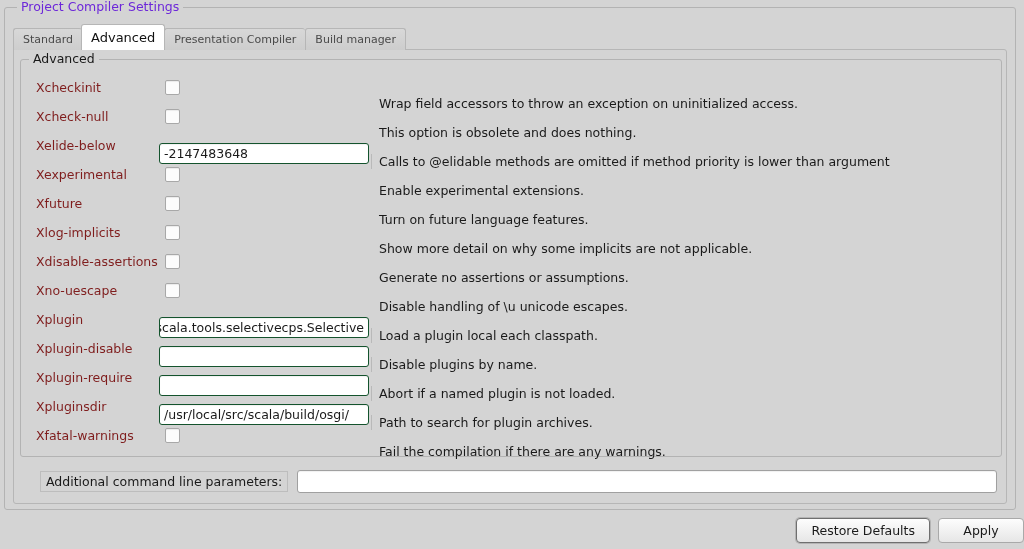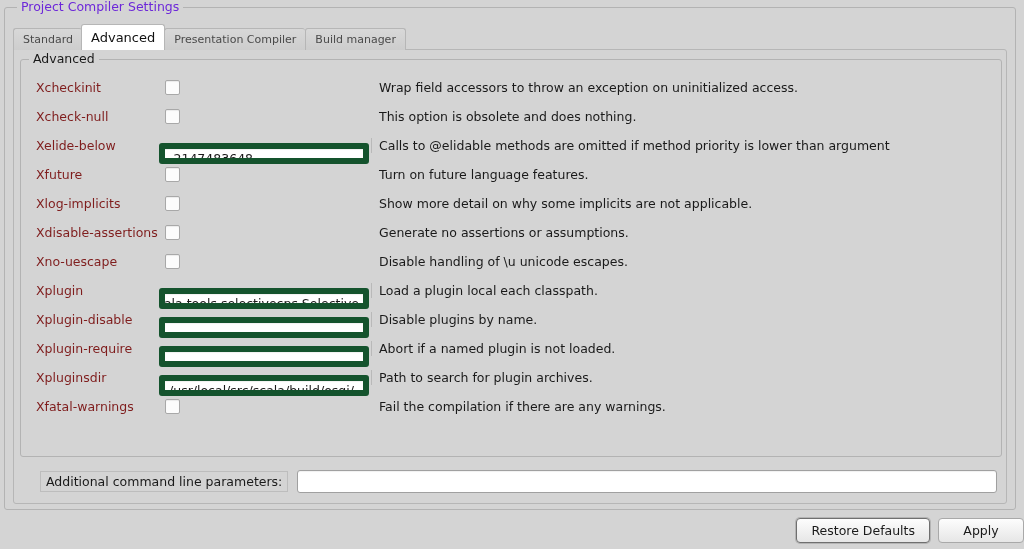--- a/index.html
+++ b/index.html
@@ -153,39 +153,39 @@
     background: #fcfcfc;
     border: 1px solid #a8a8a8;
     border-radius: 2px;
     box-shadow: inset 0 1px 1px rgba(0,0,0,.07);
   }
   .tf {
     width: 210px;
     height: 21px;
     box-sizing: border-box;
     background: #ffffff;
-    border: 6px solid #14532d;
+    border: 1px solid #14532d;
     border-radius: 3px;
     font-family: "DejaVu Sans", "Liberation Sans", sans-serif;
     font-size: 12.5px;
     color: #1a1a1a;
     padding: 0 4px;
     line-height: 19px;
     overflow: hidden;
     white-space: nowrap;
     text-overflow: clip;
     box-shadow: inset 0 1px 1px rgba(0,0,0,.06);
     margin-top: 16px;
   }
   .tf.clip-left { direction: rtl; text-align: left; }
   .tf.clip-left > span { direction: ltr; unicode-bidi: bidi-override; }
   .row-desc {
     position: absolute;
     left: 358px;
-    top: 0;
+    top: 16px;
     height: 29px;
     line-height: 29px;
     font-size: 12.5px;
     color: #1a1a1a;
     white-space: nowrap;
   }
   
   .row.has-tick .row-desc::before {
     content: "";
     position: absolute;
@@ -289,20 +289,27 @@
           <div class="row-desc">This option is obsolete and does nothing.</div>
         </div>
         <div class="row has-tick">
           <div class="row-label">Xelide-below</div>
           <div class="row-control">
             <div class="tf">-2147483648</div>
           </div>
           <div class="row-desc">Calls to @elidable methods are omitted if method priority is lower than argument</div>
         </div>
         <div class="row">
+          <div class="row-label">Xexperimental</div>
+          <div class="row-control">
+            <div class="cb"></div>
+          </div>
+          <div class="row-desc">Enable experimental extensions.</div>
+        </div>
+        <div class="row">
           <div class="row-label">Xfuture</div>
           <div class="row-control">
             <div class="cb"></div>
           </div>
           <div class="row-desc">Turn on future language features.</div>
         </div>
         <div class="row">
           <div class="row-label">Xlog-implicits</div>
           <div class="row-control">
             <div class="cb"></div>

